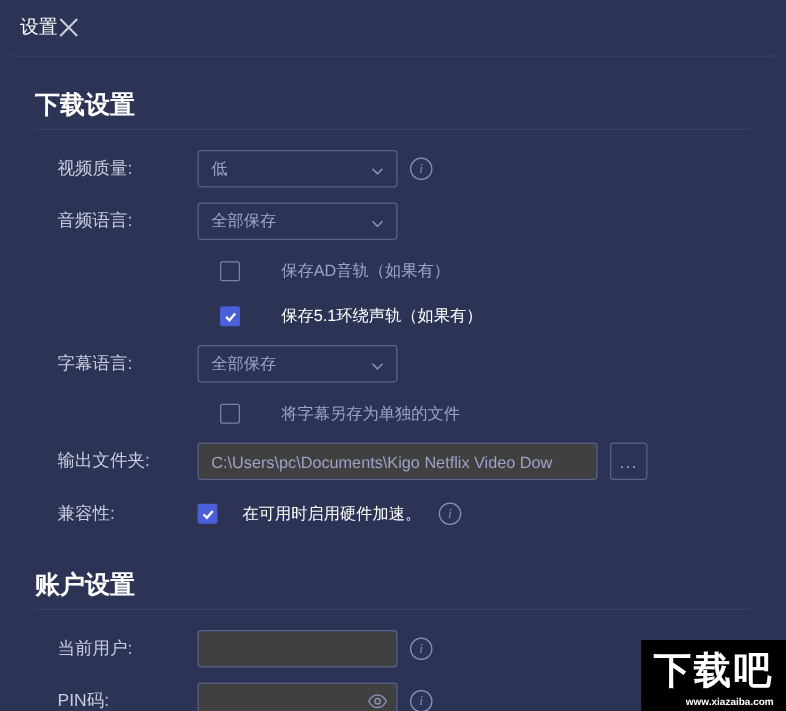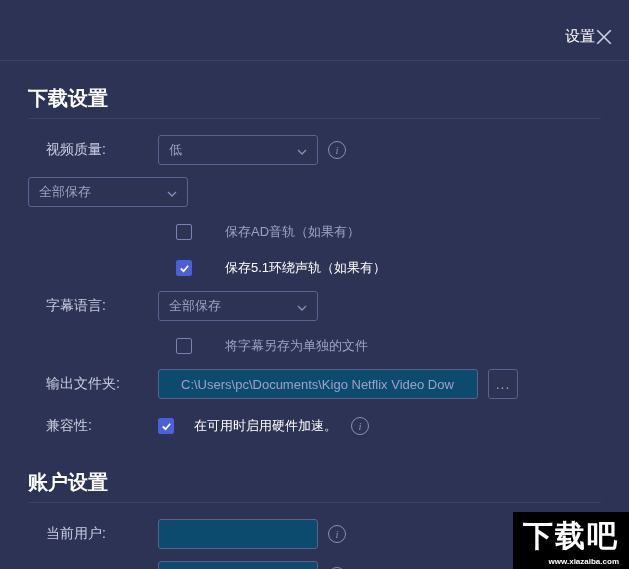--- a/index.html
+++ b/index.html
@@ -8,24 +8,25 @@
     height: 569px;
     background: #2d3354;
     font-family: "Microsoft YaHei", "PingFang SC", sans-serif;
     color: #c8cde0;
     font-size: 13px;
     overflow: hidden;
     position: relative;
   }
   .header {
     display: flex;
-    justify-content: flex-end;
-    align-items: center;
-    padding: 27px 16px 14px 16px;
+    justify-content: flex-start;
+    align-items: center;
+    padding: 12px 16px 14px 16px;
     border-bottom: 1px solid #3a4168;
+    border-radius: 16px;
   }
   .header-title {
     font-size: 15px;
     color: #ffffff;
     font-weight: 500;
   }
   .close-btn {
     width: 18px;
     height: 18px;
     cursor: pointer;
@@ -80,25 +81,25 @@
     display: flex;
     align-items: center;
     justify-content: space-between;
     cursor: pointer;
     font-size: 13px;
   }
   .select .chev { color: #8890b8; }
   .text-input {
     width: 160px;
     height: 30px;
-    background: #0c4a6e;
+    background: #404040;
     border: 1px solid #5a6290;
     border-radius: 3px;
     color: #c8cde0;
-    padding: 0 22px;
+    padding: 0 10px;
     font-size: 13px;
     outline: none;
   }
   .text-input.wide { width: 320px; display:flex; align-items:center; color:#9ba3c8; overflow:hidden; white-space:nowrap; }
   .pwd-wrap {
     position: relative;
     width: 160px;
   }
   .pwd-wrap .text-input { width: 100%; padding-right: 30px; }
   .eye-btn {
@@ -217,20 +218,21 @@
           <svg width="10" height="6" viewBox="0 0 10 6" fill="none" stroke="currentColor" stroke-width="1.3">
               <path d="M1 1 L5 5 L9 1"></path>
             </svg>
         </span>
       </div>
       <div class="info-icon">i</div>
     </div>
   </div>
 
   <div class="form-row">
+    <div class="form-label">音频语言:</div>
     <div class="form-control-area">
       <div class="select">
         <span>全部保存</span>
         <span class="chev">
           <svg width="10" height="6" viewBox="0 0 10 6" fill="none" stroke="currentColor" stroke-width="1.3">
               <path d="M1 1 L5 5 L9 1"></path>
             </svg>
         </span>
       </div>
     </div>

